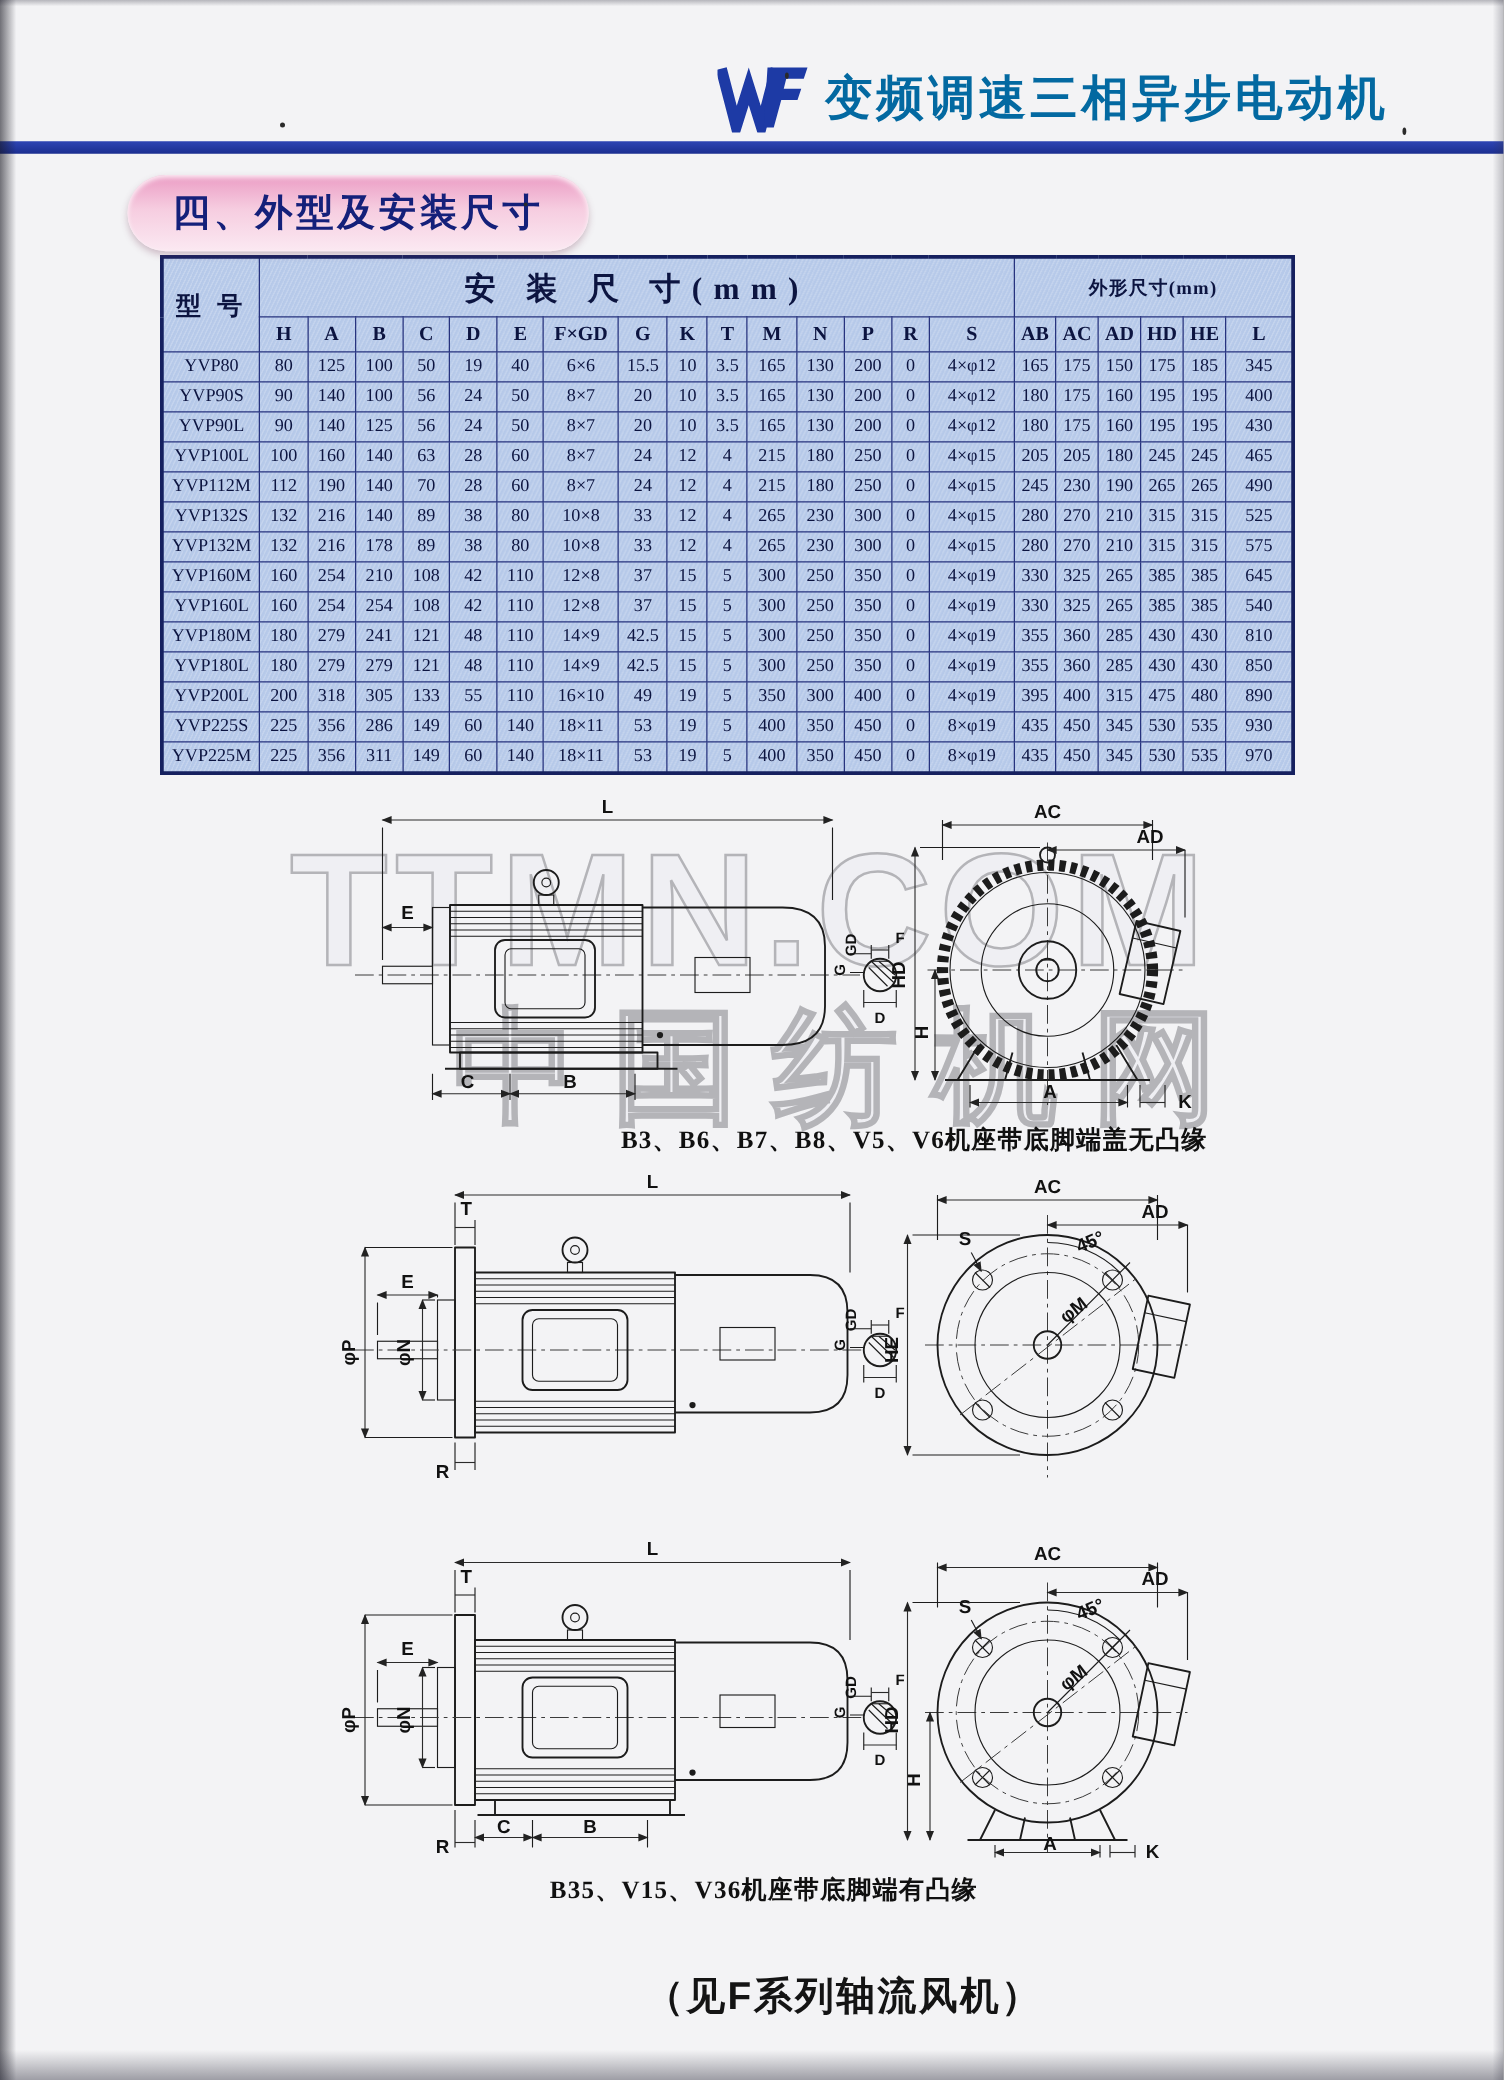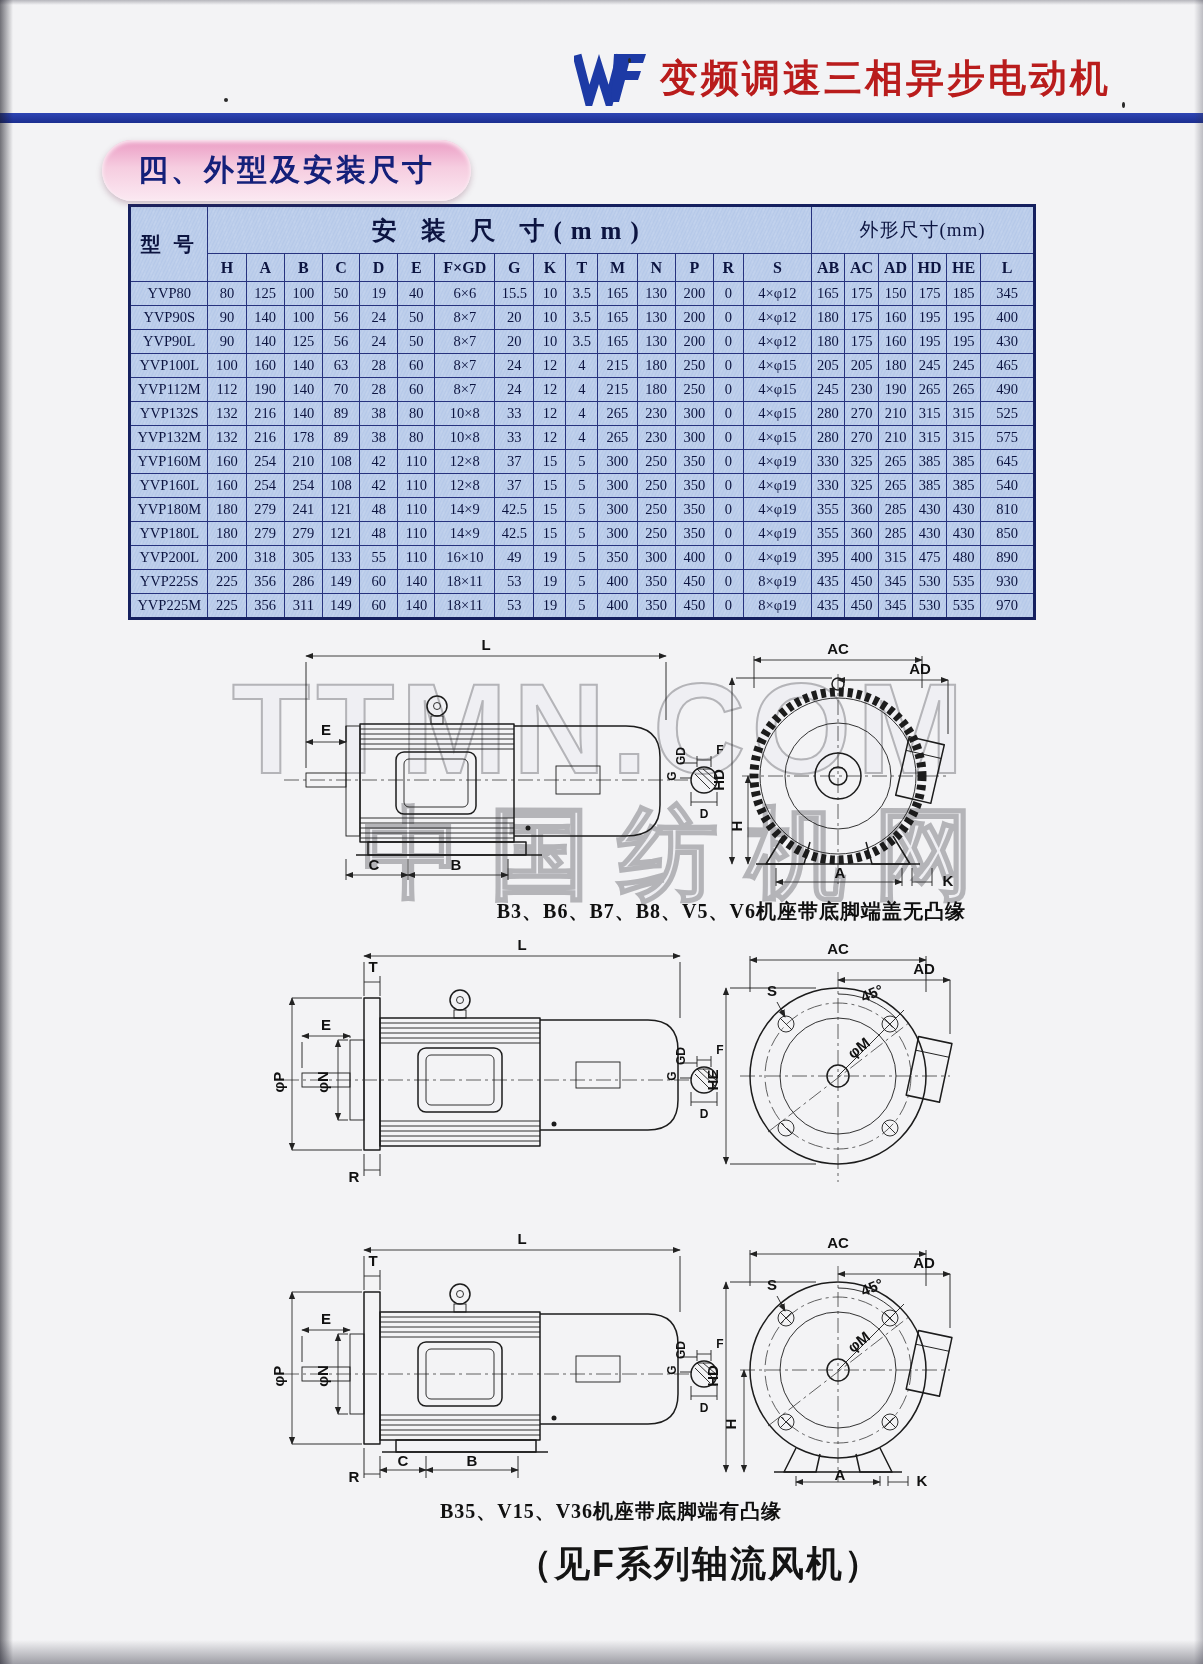--- a/index.html
+++ b/index.html
@@ -7,39 +7,39 @@
         font-family:"Liberation Sans",sans-serif;}
   
   .edge-left{position:absolute;left:0;top:0;bottom:0;width:13px;background:linear-gradient(90deg,rgba(25,25,35,.6),rgba(25,25,35,0));z-index:9;}
   .edge-bottom{position:absolute;left:0;right:0;bottom:0;height:24px;background:linear-gradient(0deg,rgba(40,40,55,.42),rgba(40,40,55,0));z-index:9;}
   .edge-top{position:absolute;left:0;right:0;top:0;height:5px;background:linear-gradient(180deg,rgba(40,40,55,.3),rgba(40,40,55,0));z-index:9;}
   .edge-right{position:absolute;right:0;top:0;bottom:0;width:9px;background:linear-gradient(270deg,rgba(50,50,65,.28),rgba(50,50,65,0));z-index:9;}
   .speck{position:absolute;background:#2a2a2a;border-radius:50%;z-index:8;}
 
   
   .header-block{position:absolute;top:50px;right:92px;display:flex;align-items:center;gap:12px;z-index:3;}
-  .page-title{font-size:38px;font-weight:bold;color:#b91c1c;letter-spacing:3px;white-space:nowrap;}
+  .page-title{font-size:38px;font-weight:bold;color:#0369a1;letter-spacing:3px;white-space:nowrap;}
   .blue-rule{position:absolute;left:0;top:113px;width:100%;height:10px;
              background:linear-gradient(180deg,#2e45b4,#1b2e90);z-index:3;}
 
   
   .badge{position:absolute;background:linear-gradient(180deg,#eb9cc4 0%,#f6cde0 45%,#fbe9f2 100%);
          border-radius:32px;color:#14207a;font-weight:bold;font-size:30px;letter-spacing:3px;
          padding:10px 36px;box-shadow:0 3px 6px rgba(120,60,90,.3), inset 0 2px 4px rgba(255,255,255,.85);z-index:3;}
-  .badge-note{position:absolute;font-weight:bold;font-size:36px;color:#141414;letter-spacing:2px;z-index:3;}
+  .badge-note{position:absolute;font-weight:bold;font-size:31px;color:#141414;letter-spacing:2px;z-index:3;margin-top:36px;}
 
   
   #dims-table{position:absolute;left:128px;top:204px;width:908px;border-collapse:collapse;table-layout:fixed;
               background-color:#b6c9e9;
               background-image:repeating-linear-gradient(115deg, rgba(255,255,255,.22) 0 1px, rgba(0,0,0,0) 1px 3px);
               border:3px solid #15205f;font-family:"Liberation Serif",serif;color:#0c1440;z-index:2;}
   #dims-table th,#dims-table td{border:1px solid #27337e;text-align:center;vertical-align:middle;padding:0;overflow:hidden;}
   .h-model{font-size:20px;font-weight:bold;letter-spacing:4px;}
   .h-install{font-size:25px;font-weight:bold;letter-spacing:9px;height:46px;}
-  .h-outline{font-size:19px;font-weight:normal;letter-spacing:1px;}
+  .h-outline{font-size:15px;font-weight:bold;letter-spacing:1px;}
   #dims-table thead tr.r2 th{height:27px;font-size:16px;font-weight:bold;}
   #dims-table tbody td{height:23px;font-size:14.5px;}
 
   
   .wm{position:absolute;z-index:1;font-weight:bold;color:rgba(238,238,242,.95);
       -webkit-text-stroke:2px #b4b4b8;white-space:nowrap;}
   .wm1{left:232px;top:655px;font-size:128px;letter-spacing:6px;}
   .wm2{left:362px;top:788px;font-size:100px;letter-spacing:28px;}
 
   

